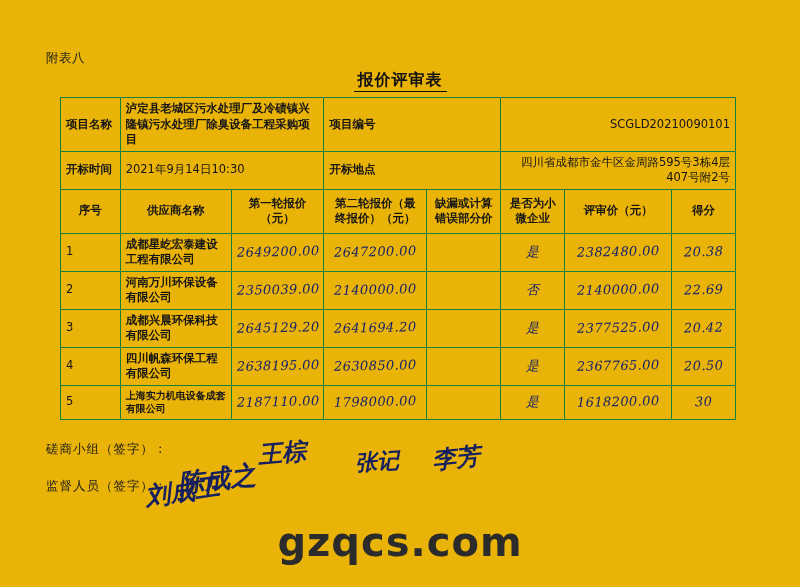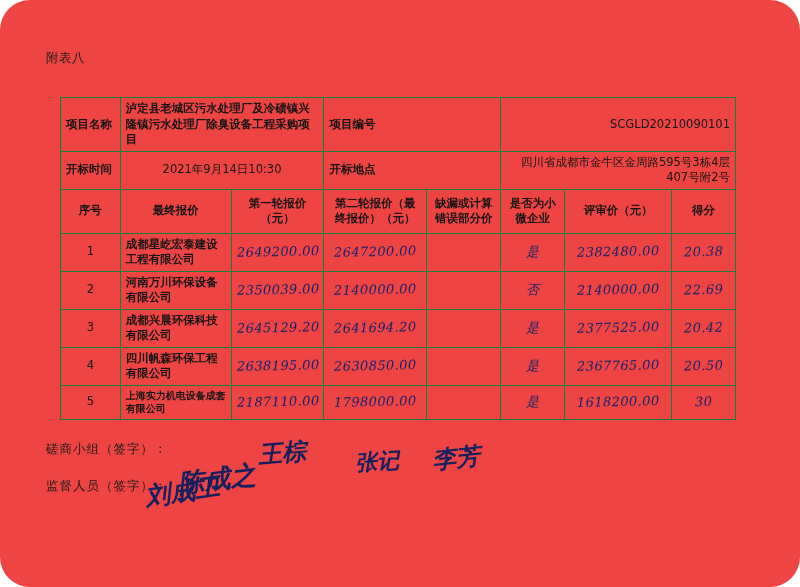--- a/index.html
+++ b/index.html
@@ -11,22 +11,21 @@
     height: 587px;
     background: #ffffff;
     font-family: "DejaVu Sans", "Liberation Sans", sans-serif;
     color: #1a1a1a;
     position: relative;
     overflow: hidden;
   }
   .page {
     position: absolute;
     inset: 0;
-    background: #ef4444;
-    border-radius: 30px;
+    background: #eab308;
   }
   .attach-label {
     position: absolute;
     left: 46px;
     top: 50px;
     font-size: 12.5px;
     letter-spacing: 0.5px;
     color: #1c1c1c;
   }
   .doc-title {
@@ -54,21 +53,21 @@
     table-layout: fixed;
   }
   table.main td {
     border: 1px solid #15803d;
     font-size: 11.5px;
     padding: 3px 5px;
     vertical-align: middle;
     color: #141414;
     line-height: 1.35;
   }
-  .c-center { text-align: center; }
+  .c-center { }
   .c-left { text-align: right; }
   .hdr {
     text-align: center;
     font-weight: bold;
     font-size: 11.5px;
   }
   .rowname {
     text-align: left;
     font-weight: bold;
   }
@@ -129,20 +128,23 @@
     font-family: "DejaVu Sans", "Liberation Sans", sans-serif;
   }
 </style>
 </head>
 <body>
 
 <div class="page">
 
   <div class="attach-label">附表八</div>
 
+  <div class="doc-title">
+    <span class="underline">报价评审表</span>
+  </div>
 
   <table class="main">
     <colgroup>
       <col style="width:58px">
       <col style="width:108px">
       <col style="width:90px">
       <col style="width:100px">
       <col style="width:72px">
       <col style="width:62px">
       <col style="width:104px">
@@ -159,21 +161,21 @@
 
     <tr>
       <td class="rowname">开标时间</td>
       <td class="c-center" colspan="2">2021年9月14日10:30</td>
       <td class="rowname" colspan="2">开标地点</td>
       <td class="c-left" colspan="3">四川省成都市金牛区金周路595号3栋4层407号附2号</td>
     </tr>
 
     <tr style="height:44px">
       <td class="hdr">序号</td>
-      <td class="hdr">最终报价</td>
+      <td class="hdr">供应商名称</td>
       <td class="hdr">第一轮报价（元）</td>
       <td class="hdr">第二轮报价（最终报价）（元）</td>
       <td class="hdr">缺漏或计算错误部分价</td>
       <td class="hdr">是否为小微企业</td>
       <td class="hdr">评审价（元）</td>
       <td class="hdr">得分</td>
     </tr>
 
     <tr style="height:38px">
       <td class="c-center">1</td>
@@ -234,14 +236,15 @@
 
   <div class="sig-block sig-2">监督人员（签字）：</div>
   <div class="sig-block sig-1">磋商小组（签字）：</div>
 
   <div class="scribble s2">王棕</div>
   <div class="scribble s3">张记</div>
   <div class="scribble s4">李芳</div>
   <div class="scribble s1">陈成之</div>
   <div class="scribble s5">刘成工</div>
 
+  <div class="watermark">gzqcs.com</div>
 
 </div>
 
 </body></html>

